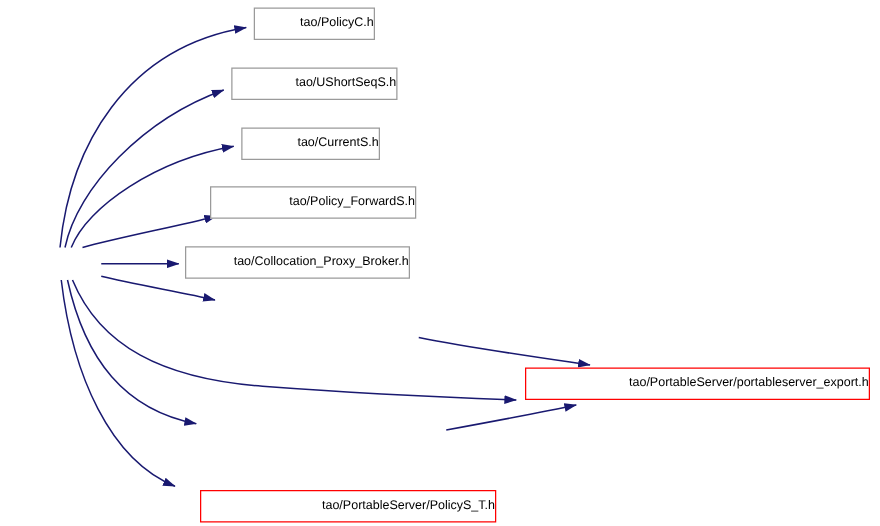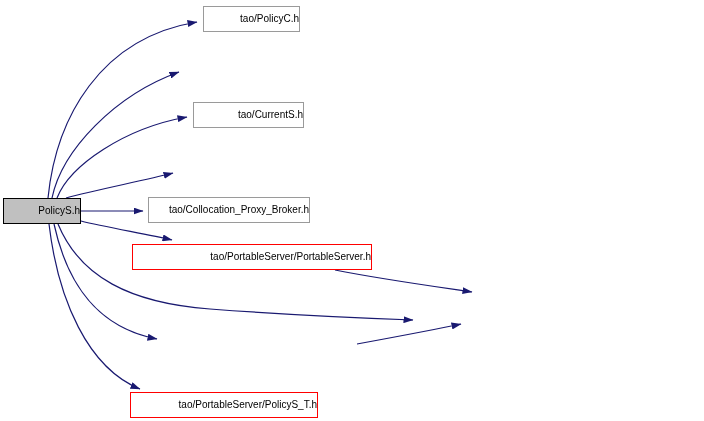--- a/index.html
+++ b/index.html
@@ -81,29 +81,30 @@
     <path class="edge" marker-end="url(#arrowhead)" d="M66,198 C95,190 142,181 173,173"></path>
     <path class="edge" marker-end="url(#arrowhead)" d="M81,211 L143,211"></path>
     <path class="edge" marker-end="url(#arrowhead)" d="M81,221 C105,227 146,234 172,240"></path>
     <path class="edge" marker-end="url(#arrowhead)" d="M58,224 C80,277 130,303 210,309 C290,315 358,318 413,320"></path>
     <path class="edge" marker-end="url(#arrowhead)" d="M54,224 C68,288 100,328 157,339"></path>
     <path class="edge" marker-end="url(#arrowhead)" d="M49,224 C58,300 88,368 140,389"></path>
     <path class="edge" marker-end="url(#arrowhead)" d="M335,270 C380,279 438,287 472,292"></path>
     <path class="edge" marker-end="url(#arrowhead)" d="M357,344 C395,337 438,329 461,324"></path>
   </svg>
 
-  <div class="node root" style="left:3px;   top:198px; width:78px;">PolicyS.h</div>
 
   <div class="node" style="left:203px; top:6px;   width:97px;">tao/PolicyC.h</div>
 
+  <div class="node" style="left:185px; top:54px;  width:133px;">tao/UShortSeqS.h</div>
 
   <div class="node" style="left:193px; top:102px; width:111px;">tao/CurrentS.h</div>
 
+  <div class="node" style="left:168px; top:149px; width:165px;">tao/Policy_ForwardS.h</div>
 
-  <div class="node" style="left:148px; top:197px; width:162px;">tao/Collocation_Proxy_Broker.h</div>
-
-  <div class="node red" style="left:132px; top:244px; width:240px;">tao/PortableServer/PortableServer.h</div>
+  <div class="node" style="left:148px; top:197px; width:180px;">tao/Collocation_Proxy_Broker.h</div>
 
 
+  <div class="node red" style="left:420px; top:294px; width:276px;">tao/PortableServer/portableserver_export.h</div>
 
-  <div class="node red" style="left:130px; top:392px; width:188px;">tao/PortableServer/PolicyS_T.h</div>
+
+  <div class="node red" style="left:160px; top:392px; width:237px;">tao/PortableServer/PolicyS_T.h</div>
 
 </div>
 
 </body></html>

